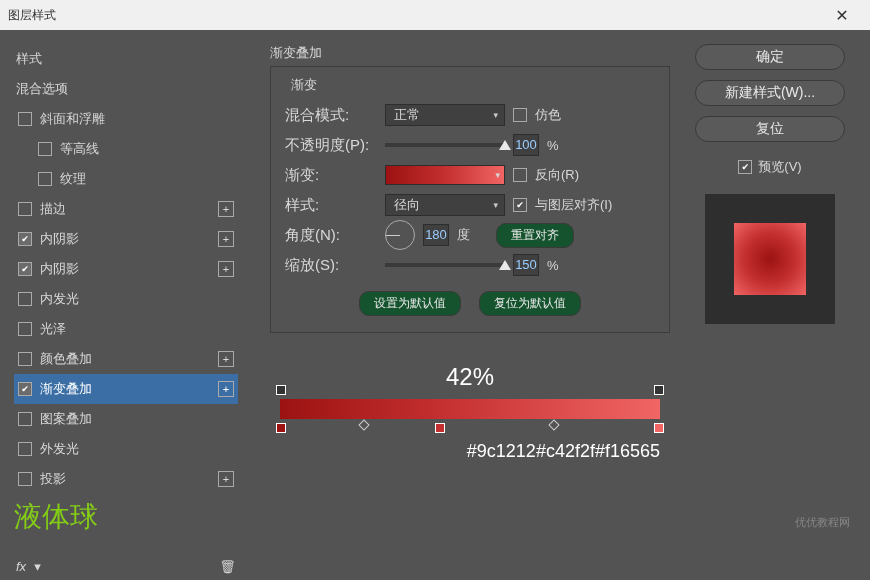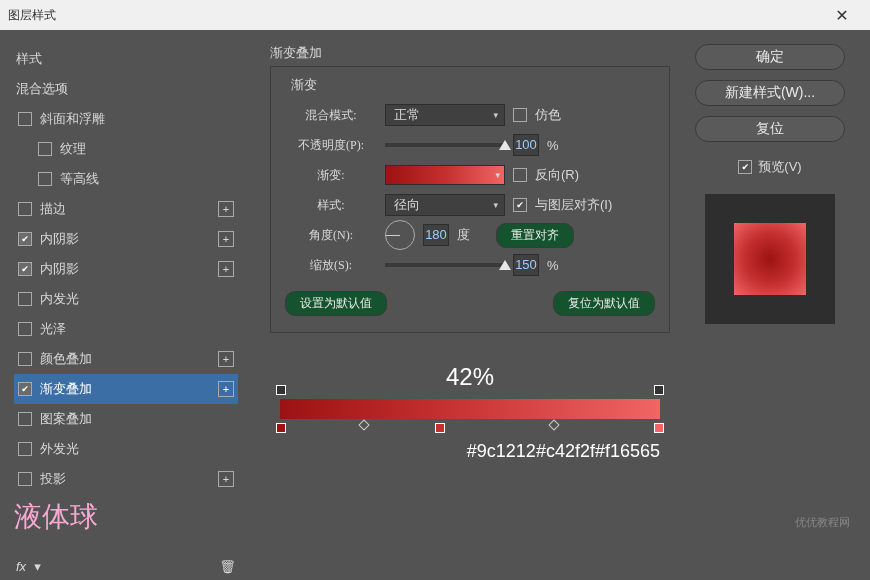--- a/index.html
+++ b/index.html
@@ -22,21 +22,21 @@
 
 .sidebar-footer { margin-top: auto; display: flex; align-items: center; padding: 6px 2px; gap: 8px; }
 .sidebar-footer .spacer { flex: 1; }
 
 .content { flex: 1; padding: 14px 18px; position: relative; }
 .section-title { font-size: 13px; margin-bottom: 4px; }
 .fieldset { border: 1px solid #3d3d3d; padding: 10px 14px 14px 14px; margin-top: 2px; }
 .fieldset-title { font-size: 13px; margin: -18px 0 6px 2px; display: inline-block; background: #535353; padding: 0 4px; }
 
 .row { display: flex; align-items: center; height: 30px; gap: 8px; }
-.row .lbl { width: 92px; text-align: center; font-size: 12px; font-family: Liberation Serif, serif; }
+.row .lbl { width: 92px; text-align: left; font-size: 15px; }
 .select { background: #404040; border: 1px solid #2d2d2d; height: 22px; width: 120px; display: flex; align-items: center; padding: 0 8px; position: relative; }
 .select .caret { position: absolute; right: 6px; font-size: 9px; color: #ccc; }
 .chk2 { width: 14px; height: 14px; border: 1px solid #aaa; display: flex; align-items: center; justify-content: center; }
 .chk2.checked::after { content: "✔"; color: #fff; font-size: 9px; }
 .slider { flex: 0 0 120px; height: 4px; background: #3a3a3a; position: relative; }
 .slider .knob { position: absolute; width: 0; height: 0; border-left: 6px solid transparent; border-right: 6px solid transparent; border-bottom: 10px solid #e8e8e8; top: -3px; }
 .numbox { background: #404040; border: 1px solid #2d2d2d; height: 22px; width: 26px; text-align: center; color: #99ccff; line-height: 20px; }
 .angle-dial { width: 30px; height: 30px; border: 1px solid #aaa; border-radius: 50%; position: relative; }
 .angle-dial::after { content:""; position:absolute; left:14px; top:14px; width:14px; height:1px; background:#ccc; transform-origin: left; transform: rotate(180deg); }
 .btn-sm { background: #14532d; border: 1px solid #3a3a3a; border-radius: 10px; padding: 3px 14px; font-size: 12px; color: #e8e8e8; }
@@ -53,21 +53,21 @@
 .ge-diamond { position: absolute; width: 8px; height: 8px; transform: rotate(45deg); border: 1px solid #ccc; bottom: -10px; }
 .ge-colors { display: flex; justify-content: flex-end; margin-top: 22px; font-size: 18px; color: #fff; }
 
 .rightcol { width: 182px; padding: 14px 18px 0 0; display: flex; flex-direction: column; align-items: center; gap: 10px; }
 .btn { width: 150px; height: 26px; border: 1px solid #3a3a3a; border-radius: 13px; background: #5a5a5a; color: #e8e8e8; display: flex; align-items: center; justify-content: center; font-size: 14px; }
 .preview-check { display: flex; align-items: center; gap: 6px; margin-top: 6px; }
 .preview-box { width: 130px; height: 130px; background: #2e2e2e; margin-top: 8px; display: flex; align-items: center; justify-content: center; }
 .preview-sphere { width: 72px; height: 72px; background: radial-gradient(circle, #9c1212 0%, #c42f2f 50%, #f16565 100%); }
 
 .watermark { position: absolute; right: 20px; bottom: 50px; font-size: 11px; color: #888; }
-.bigtext { position: absolute; left: 14px; bottom: 44px; font-size: 28px; color: #f9a8d4; }
+.bigtext { position: absolute; left: 14px; bottom: 44px; font-size: 28px; color: #84cc16; }
 </style>
 </head>
 <body>
 
 <div class="titlebar">
   <span>图层样式</span>
   <span class="close">✕</span>
 </div>
 
 <div class="main">
@@ -75,25 +75,25 @@
   <div class="sidebar">
     <div class="sidebar-header">样式</div>
     <div class="sidebar-header">混合选项</div>
     <div id="style-list">
         <div class="style-item">
           <span class="chk"></span>
           <span>斜面和浮雕</span>
         </div>
         <div class="style-item sub">
           <span class="chk"></span>
+          <span>等高线</span>
+        </div>
+        <div class="style-item sub">
+          <span class="chk"></span>
           <span>纹理</span>
-        </div>
-        <div class="style-item sub">
-          <span class="chk"></span>
-          <span>等高线</span>
         </div>
         <div class="style-item">
           <span class="chk"></span>
           <span>描边</span>
           <span class="plus">+</span>
         </div>
         <div class="style-item">
           <span class="chk checked"></span>
           <span>内阴影</span>
           <span class="plus">+</span>
@@ -197,21 +197,21 @@
 
       <div class="row">
         <span class="lbl">缩放(S):</span>
         <div class="slider">
             <div class="knob" style="left:calc(100% - 6px)"></div>
           </div>
         <div class="numbox">150</div>
         <span>%</span>
       </div>
 
-      <div class="row" style="justify-content:space-between; gap:18px; margin-top:8px">
+      <div class="row" style="justify-content:center; gap:18px; margin-top:8px">
         <button class="btn-sm">设置为默认值</button>
         <button class="btn-sm">复位为默认值</button>
       </div>
     </div>
 
     <div class="gradient-editor">
       <div class="ge-label-top">42%</div>
       <div class="ge-bar">
         <div class="ge-stop top" style="left:-4px"></div>
         <div class="ge-stop top" style="right:-4px"></div>

